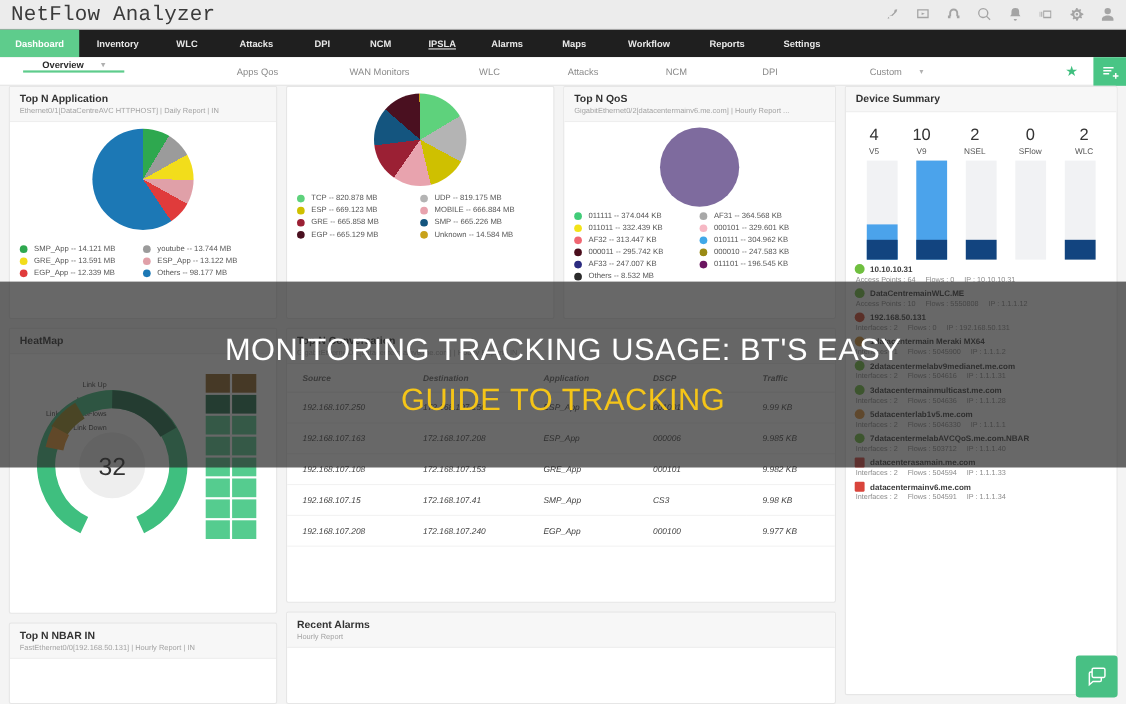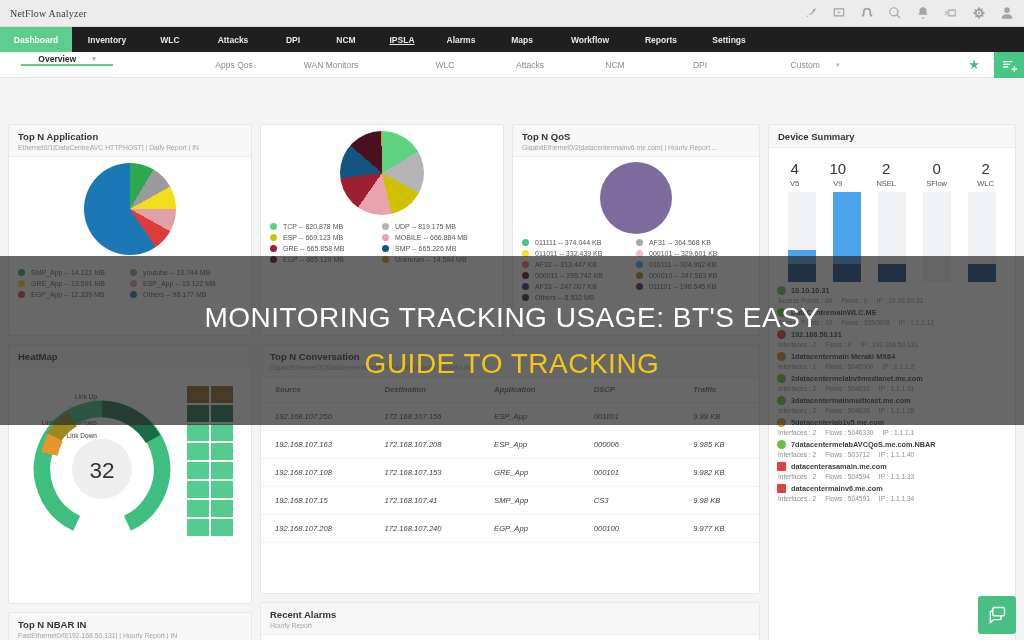--- a/index.html
+++ b/index.html
@@ -8,21 +8,21 @@
     font-family: "Liberation Sans", sans-serif;
     background: #f4f4f4; overflow: hidden;
   }
   #root { position: relative; width: 1024px; height: 640px; }
 
   
   .topbar {
     height: 27px; background: #ececec; display: flex; align-items: center;
     justify-content: space-between; padding: 0 10px; border-bottom: 1px solid #dcdcdc;
   }
-  .app-title { font-size: 10px; color: #3b3b3b; font-family: Liberation Serif, serif; letter-spacing: .2px; }
+  .app-title { font-size: 19px; color: #3b3b3b; font-family: Liberation Mono, monospace; letter-spacing: .2px; }
   .topicons { display: flex; align-items: center; gap: 13px; }
   .topicons .ti { width: 15px; height: 15px; opacity: .55; display: flex; align-items: center; justify-content: center; }
   .topicons svg { width: 14px; height: 14px; fill: #6a6a6a; }
 
   
   .nav {
     height: 25px; background: #1f1f1f; display: flex; align-items: stretch;
     font-size: 8.5px; font-weight: bold; color: #e8e8e8;
   }
   .nav .nitem { display: flex; align-items: center; justify-content: center; padding: 0 4px; white-space: nowrap; }
@@ -40,21 +40,21 @@
   }
   .caret { font-size: 7px; color: #b0b0b0; margin-left: 16px; }
   .star { color: #3FBF7F; font-size: 13px; }
   .addbtn {
     width: 30px; background: #49C585; display: flex; align-items: center; justify-content: center;
     position: absolute; right: 0; top: 0; bottom: -1px;
   }
   .addbtn svg { width: 16px; height: 16px; fill: #fff; }
 
   
-  .board { position: absolute; left: 0; top: 78px; right: 0; bottom: 0; padding: 8px 12px 0 8px; margin-top: 46px; }
+  .board { position: absolute; left: 0; top: 78px; right: 0; bottom: 0; padding: 8px 12px 0 8px; }
   .card {
     background: #fff; border: 1px solid #e6e6e6; border-radius: 2px;
     position: absolute; overflow: hidden;
   }
   .card-hd { background: #f7f7f7; padding: 6px 9px 5px 9px; border-bottom: 1px solid #eee; }
   .card-title { font-size: 9.5px; font-weight: bold; color: #333; }
   .card-sub { font-size: 6.8px; color: #a3a3a3; margin-top: 2px; white-space: nowrap; overflow: hidden; text-overflow: ellipsis; }
 
   
   .legend { display: flex; flex-wrap: wrap; padding: 0 9px; }
@@ -210,21 +210,21 @@
   <div class="sitem active" style="position: absolute; left: 12px; width: 110px; top: 0px; bottom: 12px;">
         <span>Overview</span>
         <span class="caret">▾</span>
       </div>
       <div class="sitem" style="position: absolute; left: 195px; width: 60px; top: 0px; bottom: 0px;">
         <span>Apps</span>
       </div>
       <div class="sitem" style="position: absolute; left: 215px; width: 60px; top: 0px; bottom: 0px;">
         <span>Qos</span>
       </div>
-      <div class="sitem" style="position: absolute; left: 276px; width: 110px; top: 0px; bottom: 0px;">
+      <div class="sitem" style="position: absolute; left: 290px; width: 110px; top: 0px; bottom: 0px;">
         <span>WAN Monitors</span>
       </div>
       <div class="sitem" style="position: absolute; left: 415px; width: 60px; top: 0px; bottom: 0px;">
         <span>WLC</span>
       </div>
       <div class="sitem" style="position: absolute; left: 500px; width: 60px; top: 0px; bottom: 0px;">
         <span>Attacks</span>
       </div>
       <div class="sitem" style="position: absolute; left: 585px; width: 60px; top: 0px; bottom: 0px;">
         <span>NCM</span>

